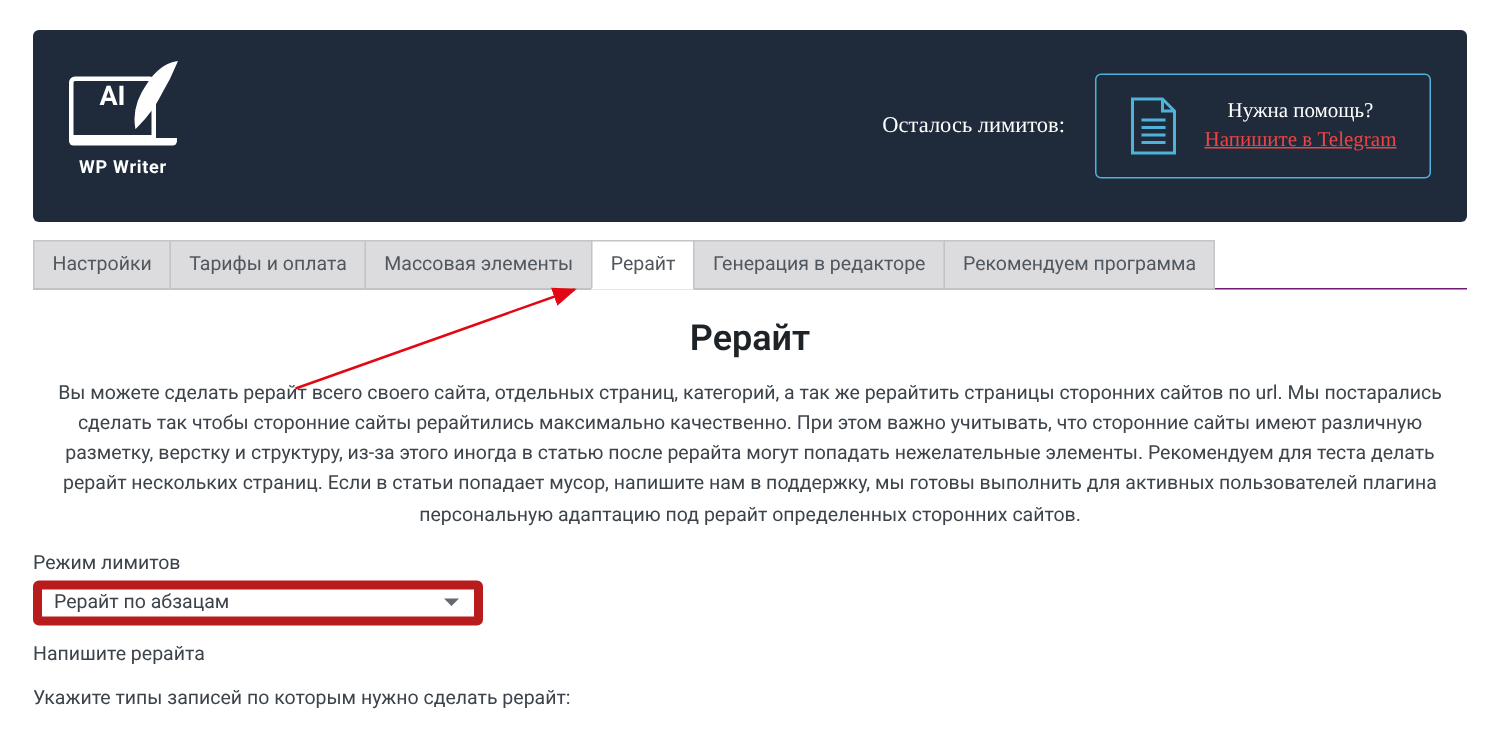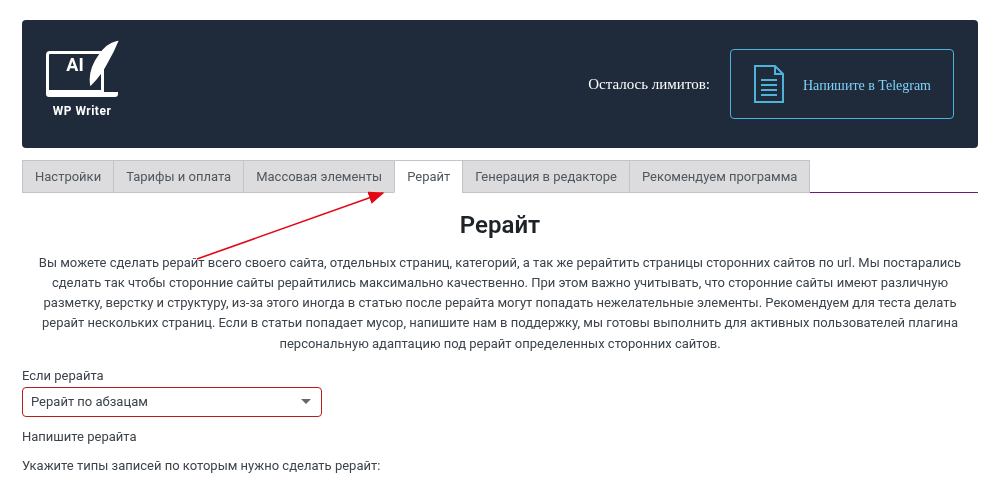--- a/index.html
+++ b/index.html
@@ -38,21 +38,21 @@
     .header-right { display: flex; align-items: center; gap: 20px; }
     .limits { text-align: right; color: #fff; font-family: Georgia, serif; font-size: 15px; }
     .limits-num { color: #4fb3d9; font-size: 18px; margin-top: 4px; }
     .help-box {
       border: 1px solid #4fb3d9; border-radius: 4px;
       display: flex; align-items: center; gap: 18px;
       padding: 14px 22px;
     }
     .help-doc { color: #4fb3d9; }
     .help-text { text-align: center; color: #fff; font-family: Georgia, serif; font-size: 14px; }
-    .help-link { color: #7dd3fc; display: block; margin-top: 3px; }
+    .help-link { color: #ef4444; text-decoration: underline; display: block; margin-top: 3px; }
     .tabs {
       margin-top: 12px;
       border-bottom: 1px solid #701a75;
       display: flex;
     }
     .tab {
       background: #dcdcde;
       border: 1px solid #c3c4c7;
       padding: 8px 12px;
       font-size: 13px;
@@ -64,21 +64,21 @@
     .tab.active { background: #fff; border-bottom-color: #fff; }
     .content { padding: 18px 0 0; }
     .page-title { text-align: center; font-size: 24px; font-weight: 600; margin-bottom: 14px; color: #1d2327; }
     .desc { text-align: center; font-size: 13px; line-height: 1.55; margin-bottom: 14px; color: #3c434a; padding: 0 2px; }
     .field { margin-bottom: 12px; }
     .field-label { font-size: 13px; margin-bottom: 4px; display: block; color: #3c434a; }
     .select {
       width: 300px;
       font-size: 13px;
       padding: 4px 26px 4px 8px;
-      border: 1px solid #b91c1c;
+      border: 6px solid #b91c1c;
       border-radius: 4px;
       background: #fff;
       height: 30px;
       position: relative;
       display: flex; align-items: center;
       cursor: pointer;
     }
     .select::after {
       content: '';
       position: absolute; right: 10px; top: 50%; transform: translateY(-30%);
@@ -115,20 +115,21 @@
       </div>
       <div class="help-box">
         <svg class="help-doc" width="32" height="40" viewBox="0 0 32 40">
           <path d="M 2 2 L 22 2 L 30 10 L 30 38 L 2 38 Z M 22 2 L 22 10 L 30 10" stroke="#4fb3d9" stroke-width="2" fill="none"></path>
           <line x1="8" y1="16" x2="24" y2="16" stroke="#4fb3d9" stroke-width="2"></line>
           <line x1="8" y1="21" x2="24" y2="21" stroke="#4fb3d9" stroke-width="2"></line>
           <line x1="8" y1="26" x2="24" y2="26" stroke="#4fb3d9" stroke-width="2"></line>
           <line x1="8" y1="31" x2="24" y2="31" stroke="#4fb3d9" stroke-width="2"></line>
         </svg>
         <div class="help-text">
+          <div>Нужна помощь?</div>
           <a class="help-link">Напишите в Telegram</a>
         </div>
       </div>
     </div>
   </div>
 
   <div style="position:relative;">
     <div class="tabs" id="tabs-nav">
         <div class="tab">Настройки</div>
         <div class="tab">Тарифы и оплата</div>
@@ -145,21 +146,21 @@
         </defs>
       <line x1="2" y1="70" x2="188" y2="4" stroke="#e30613" stroke-width="1.6" marker-end="url(#ah)"></line>
     </svg>
   </div>
 
   <div class="content">
     <h2 class="page-title">Рерайт</h2>
     <p class="desc">Вы можете сделать рерайт всего своего сайта, отдельных страниц, категорий, а так же рерайтить страницы сторонних сайтов по url. Мы постарались сделать так чтобы сторонние сайты рерайтились максимально качественно. При этом важно учитывать, что сторонние сайты имеют различную разметку, верстку и структуру, из-за этого иногда в статью после рерайта могут попадать нежелательные элементы. Рекомендуем для теста делать рерайт нескольких страниц. Если в статьи попадает мусор, напишите нам в поддержку, мы готовы выполнить для активных пользователей плагина персональную адаптацию под рерайт определенных сторонних сайтов.</p>
 
     <div class="field">
-      <label class="field-label">Если рерайта</label>
+      <label class="field-label">Режим лимитов</label>
       <div class="select">
         <span>Рерайт по абзацам</span>
       </div>
     </div>
 
     <div class="field">
       <label class="field-label">Напишите рерайта</label>
     </div>
 
     <div class="types-label">Укажите типы записей по которым нужно сделать рерайт:</div>

